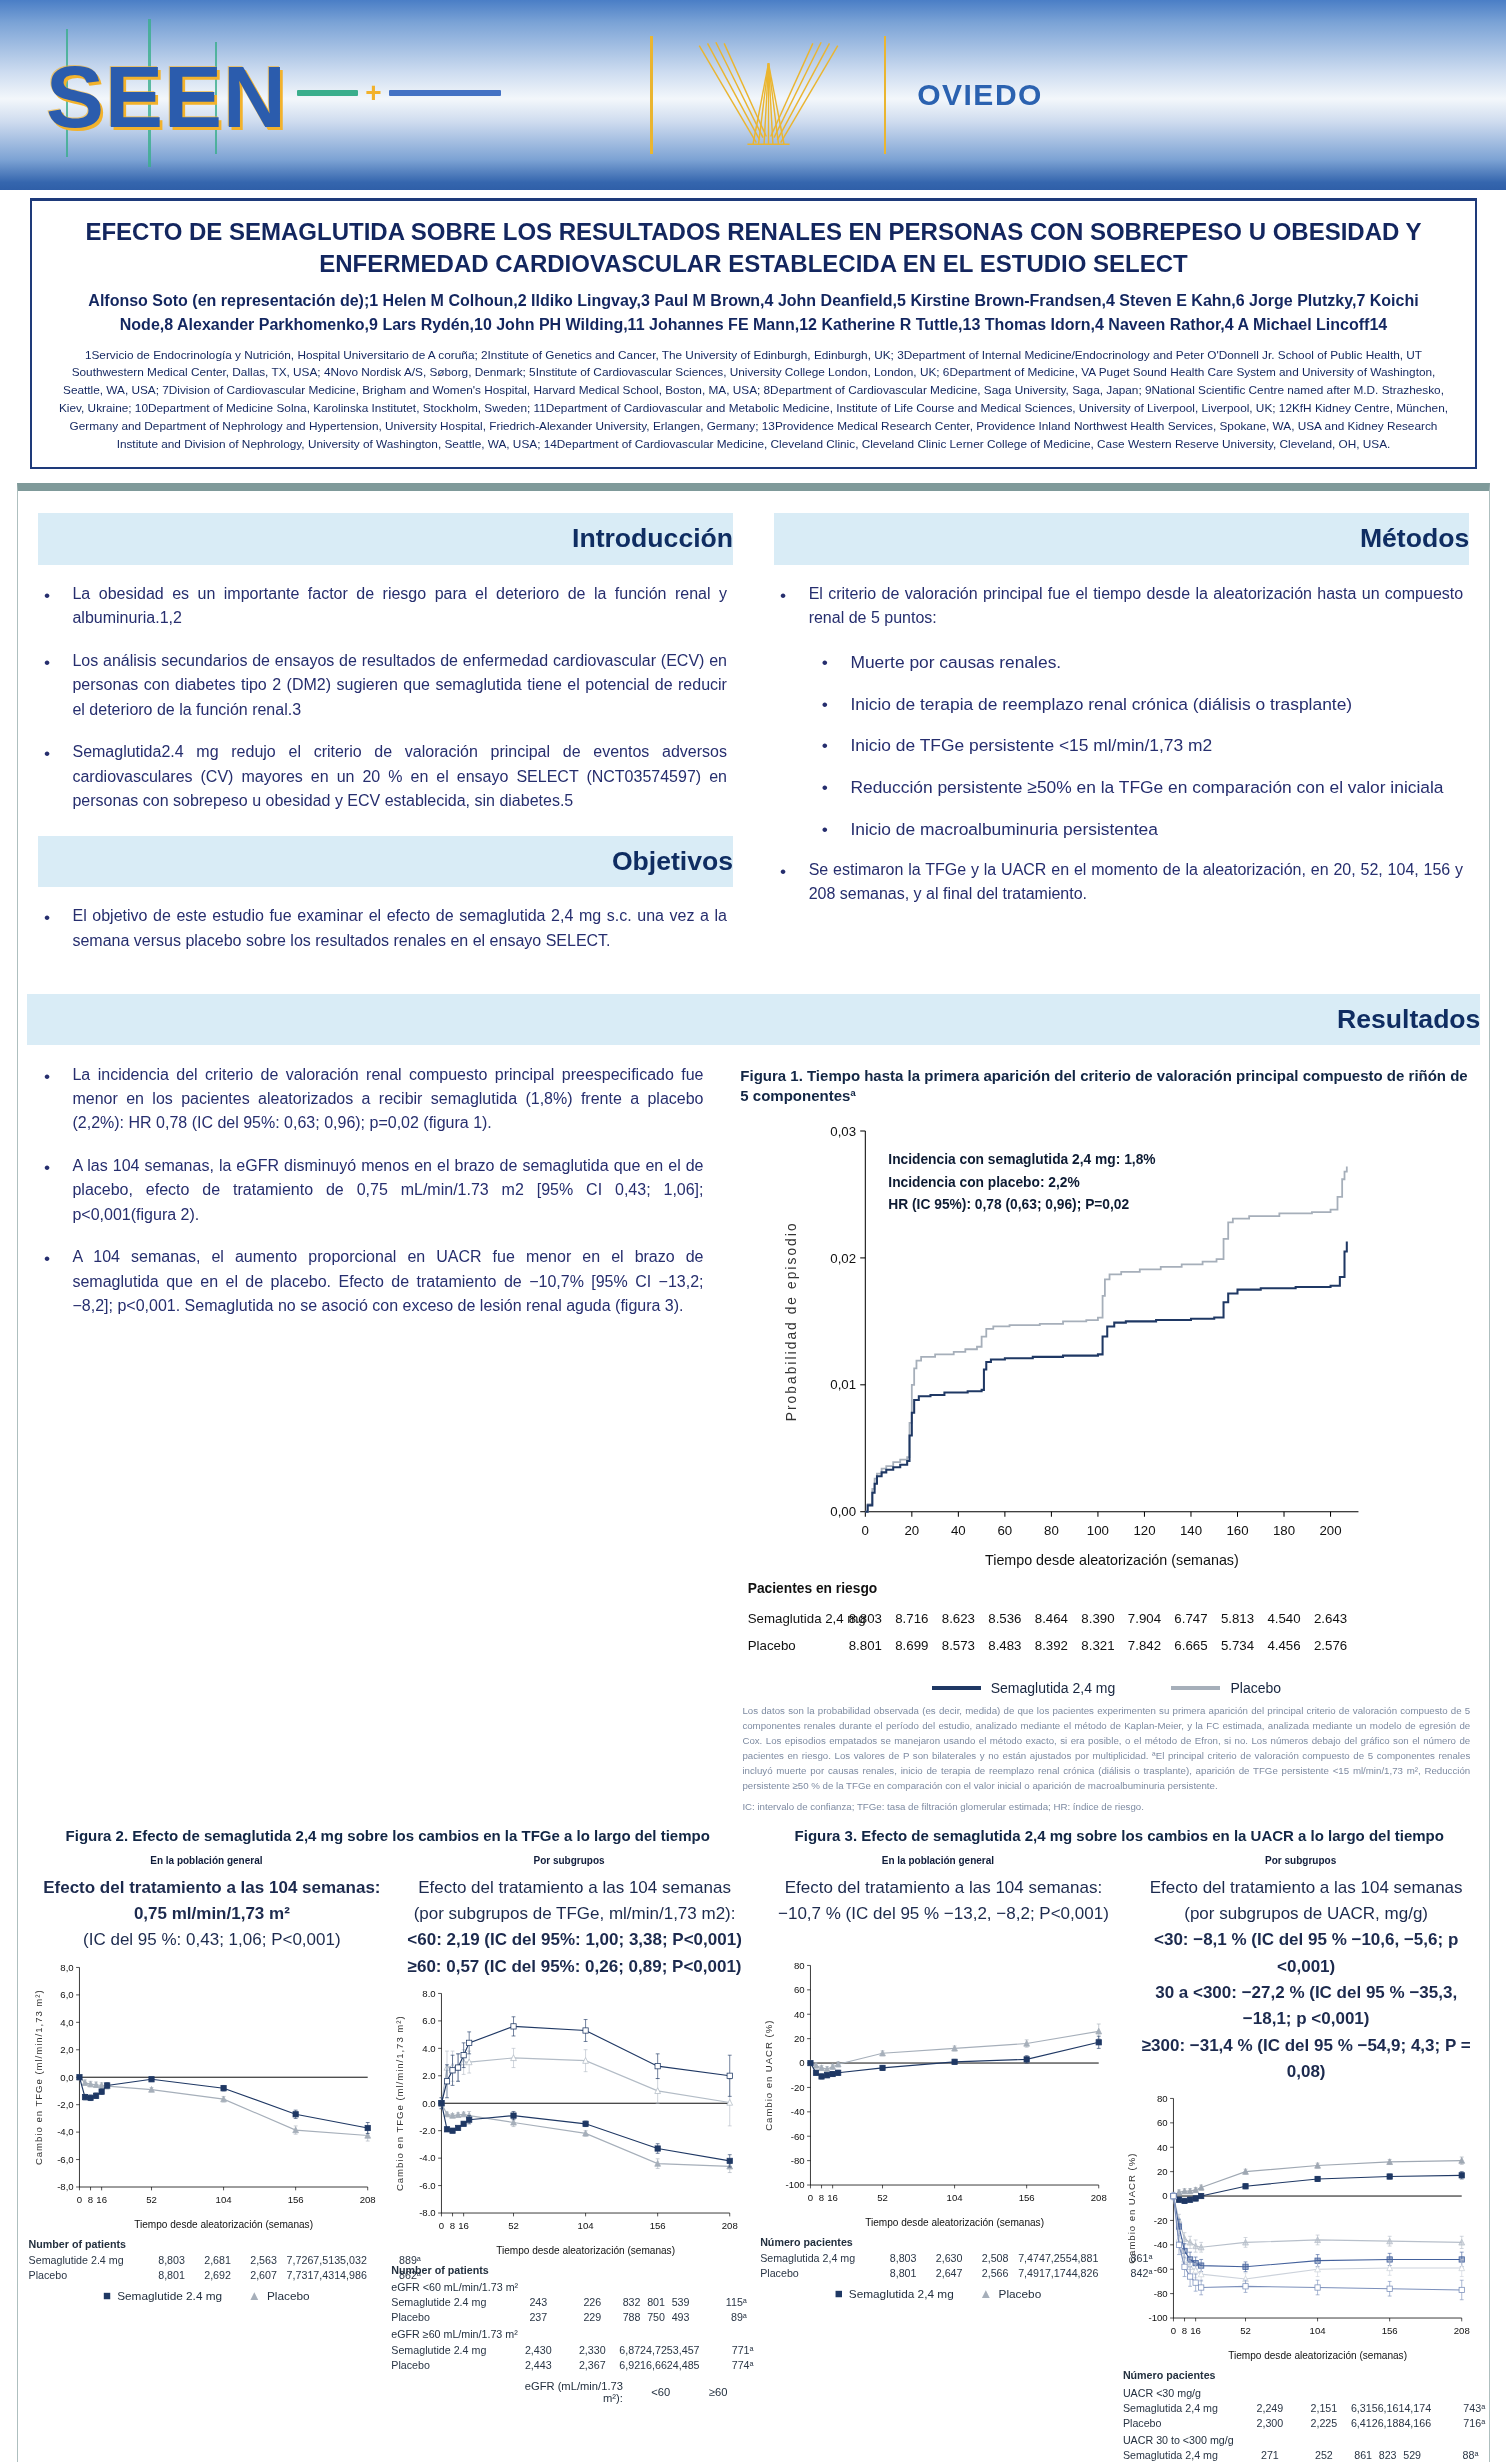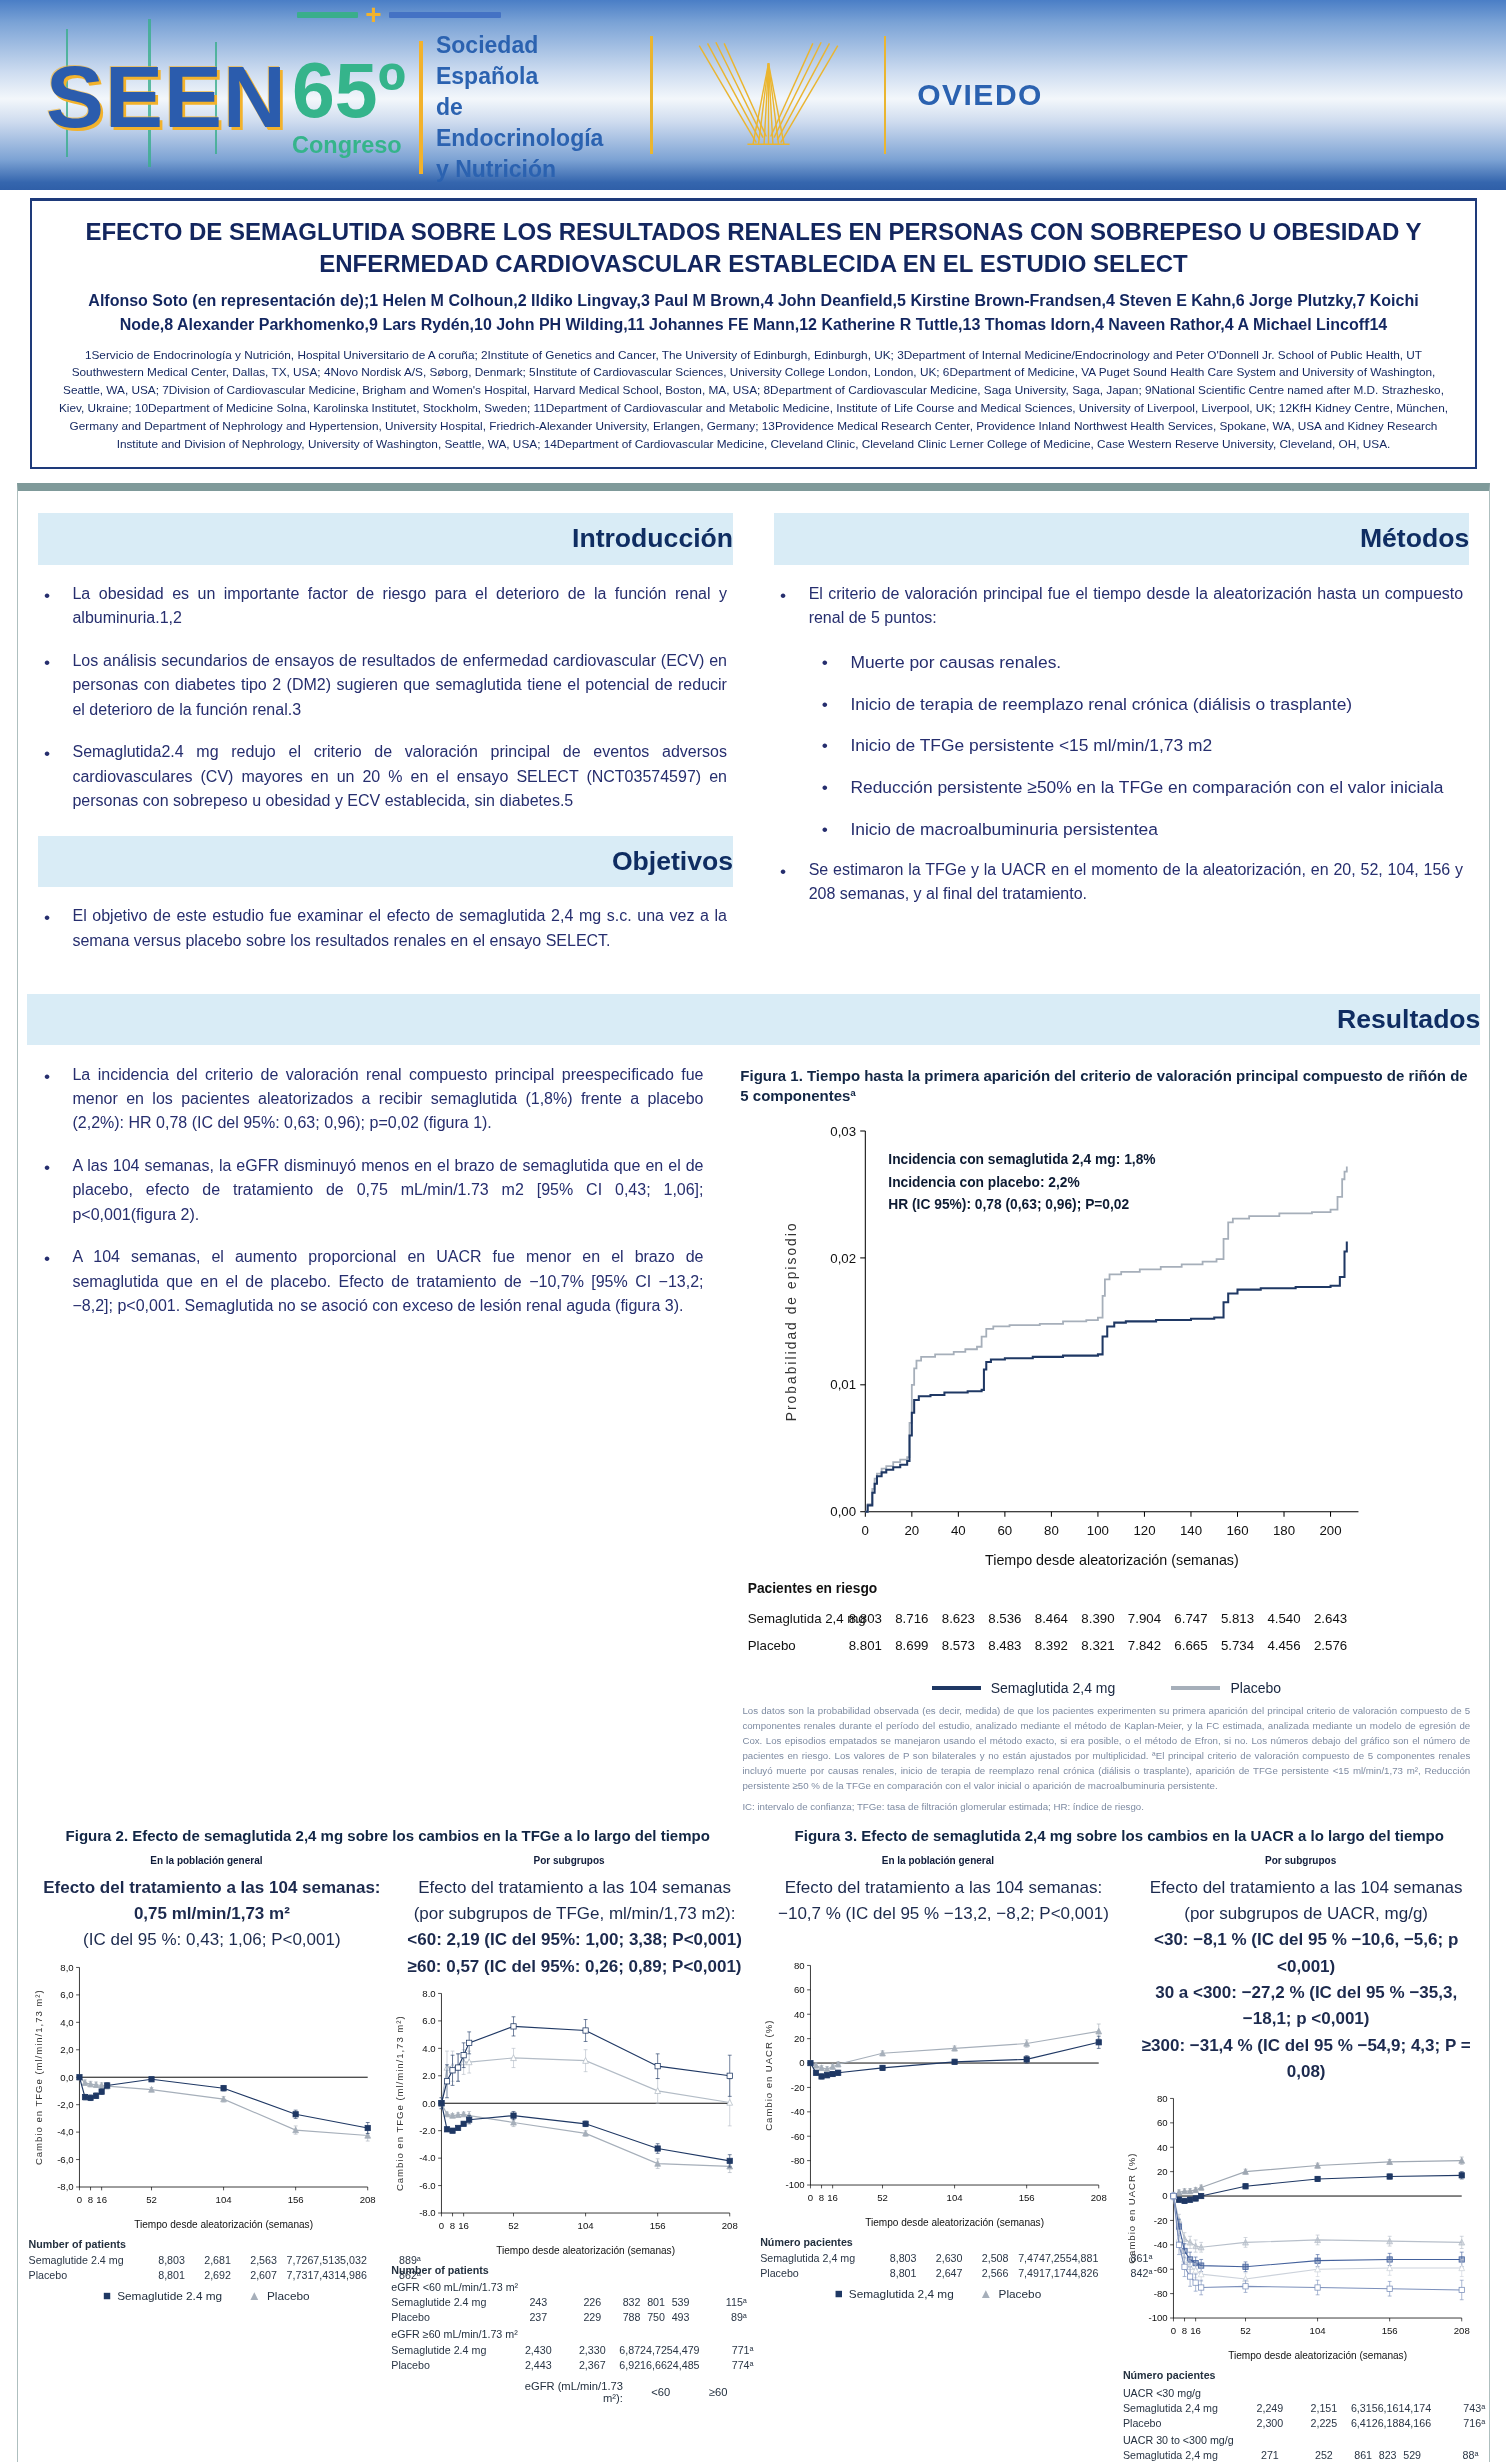--- a/index.html
+++ b/index.html
@@ -103,32 +103,20 @@
           <span class="s3"></span>
         </div>
       <div class="seen-text">SEEN</div>
     </div>
     <div class="congress-logo">
       <div class="marks">
           <span class="dash green"></span>
           <span class="plus">+</span>
           <span class="dash blue"></span>
         </div>
-      <div class="congress-main">
-        <div>
-          <div class="c65">65º</div>
-          <div class="congreso">Congreso</div>
-        </div>
-        <div class="goldline"></div>
-        <div class="society">
-          <div>Sociedad Española</div>
-          <div>de Endocrinología</div>
-          <div>y Nutrición</div>
-        </div>
-      </div>
     </div>
     <span class="vsep gold"></span>
     <svg class="w-icon" viewBox="0 0 300 240">
       <g stroke="#eab530" stroke-width="2.6" fill="none">
         <path d="M25,30 L128,205"></path>
           <path d="M40,26 L134,200"></path>
           <path d="M55,24 L140,196"></path>
           <path d="M70,26 L146,194"></path>
         <path d="M275,30 L172,205"></path>
           <path d="M260,26 L166,200"></path>
@@ -718,21 +706,21 @@
                   <span class="v n6 i4">493</span>
                   <span class="v n6 i5">89ᵃ</span>
                 </div>
                 <div class="nt-group">eGFR ≥60 mL/min/1.73 m²</div>
                 <div class="ntrow">
                   <span class="lbl">Semaglutide 2.4 mg</span>
                   <span class="v n6 i0">2,430</span>
                   <span class="v n6 i1">2,330</span>
                   <span class="v n6 i2">6,872</span>
                   <span class="v n6 i3">4,725</span>
-                  <span class="v n6 i4">4,479</span>
+                  <span class="v n6 i4">3,457</span>
                   <span class="v n6 i5">771ᵃ</span>
                 </div>
                 <div class="ntrow">
                   <span class="lbl">Placebo</span>
                   <span class="v n6 i0">2,443</span>
                   <span class="v n6 i1">2,367</span>
                   <span class="v n6 i2">6,921</span>
                   <span class="v n6 i3">6,662</span>
                   <span class="v n6 i4">4,485</span>
                   <span class="v n6 i5">774ᵃ</span>

